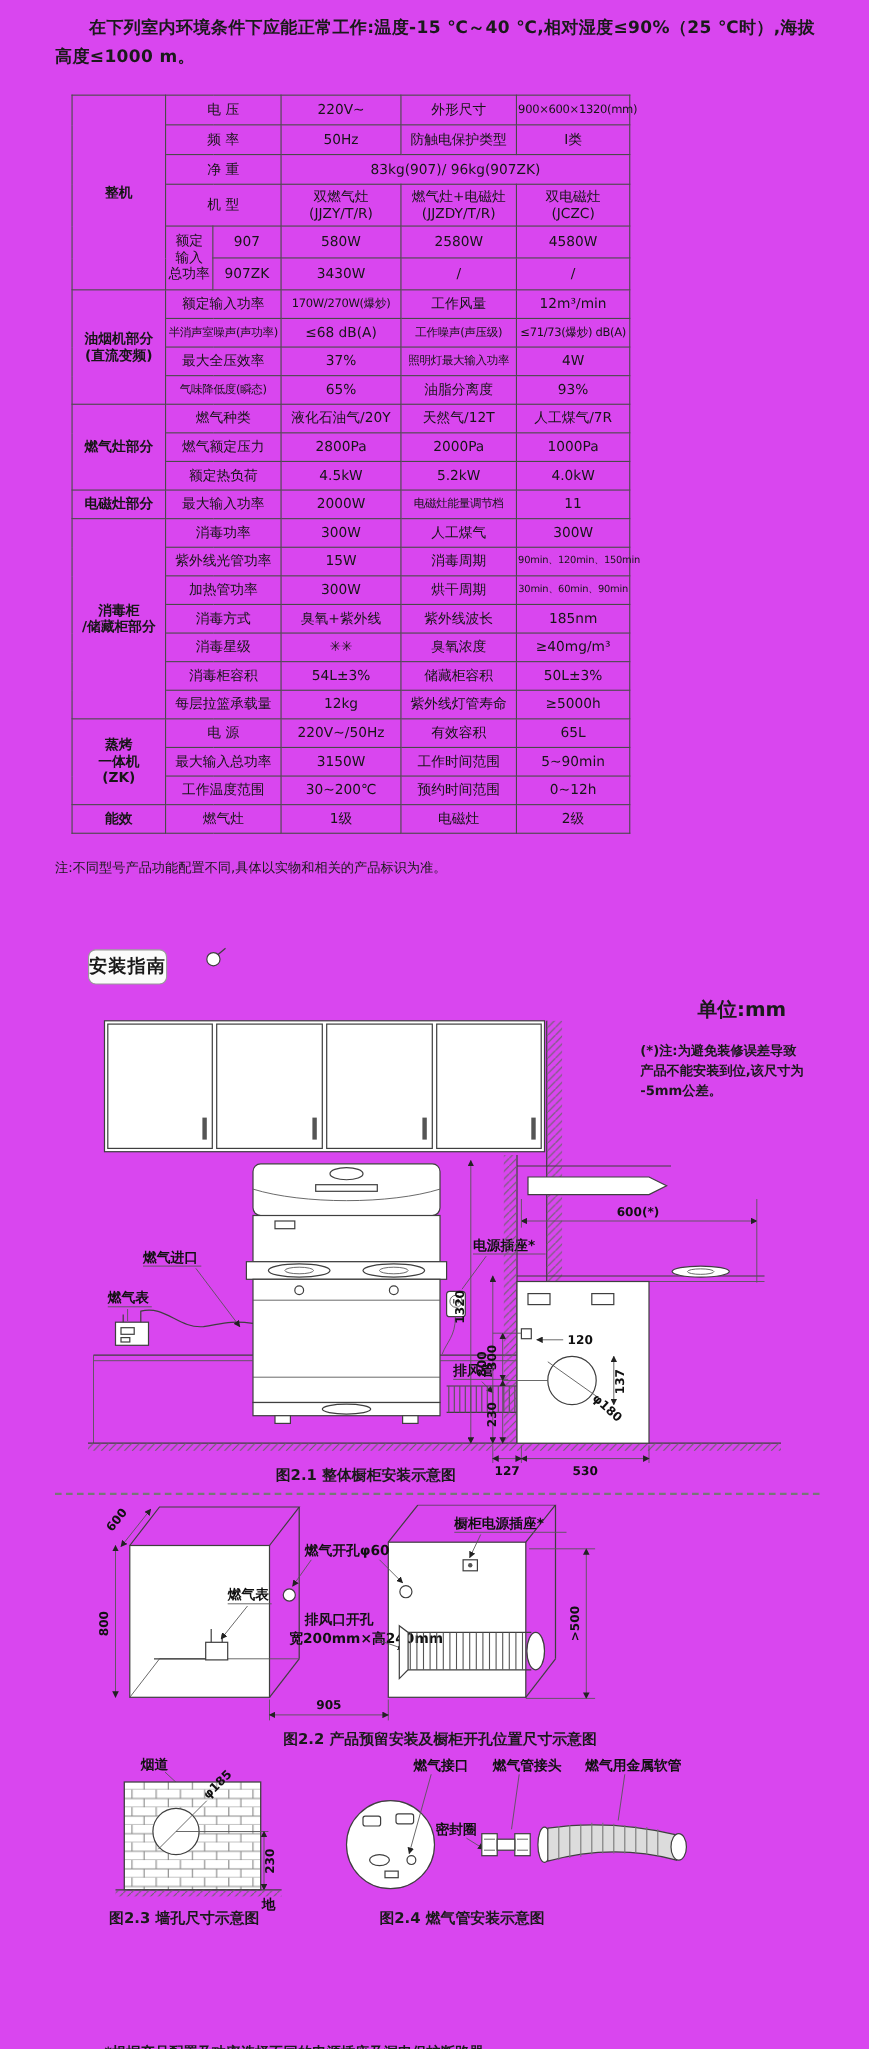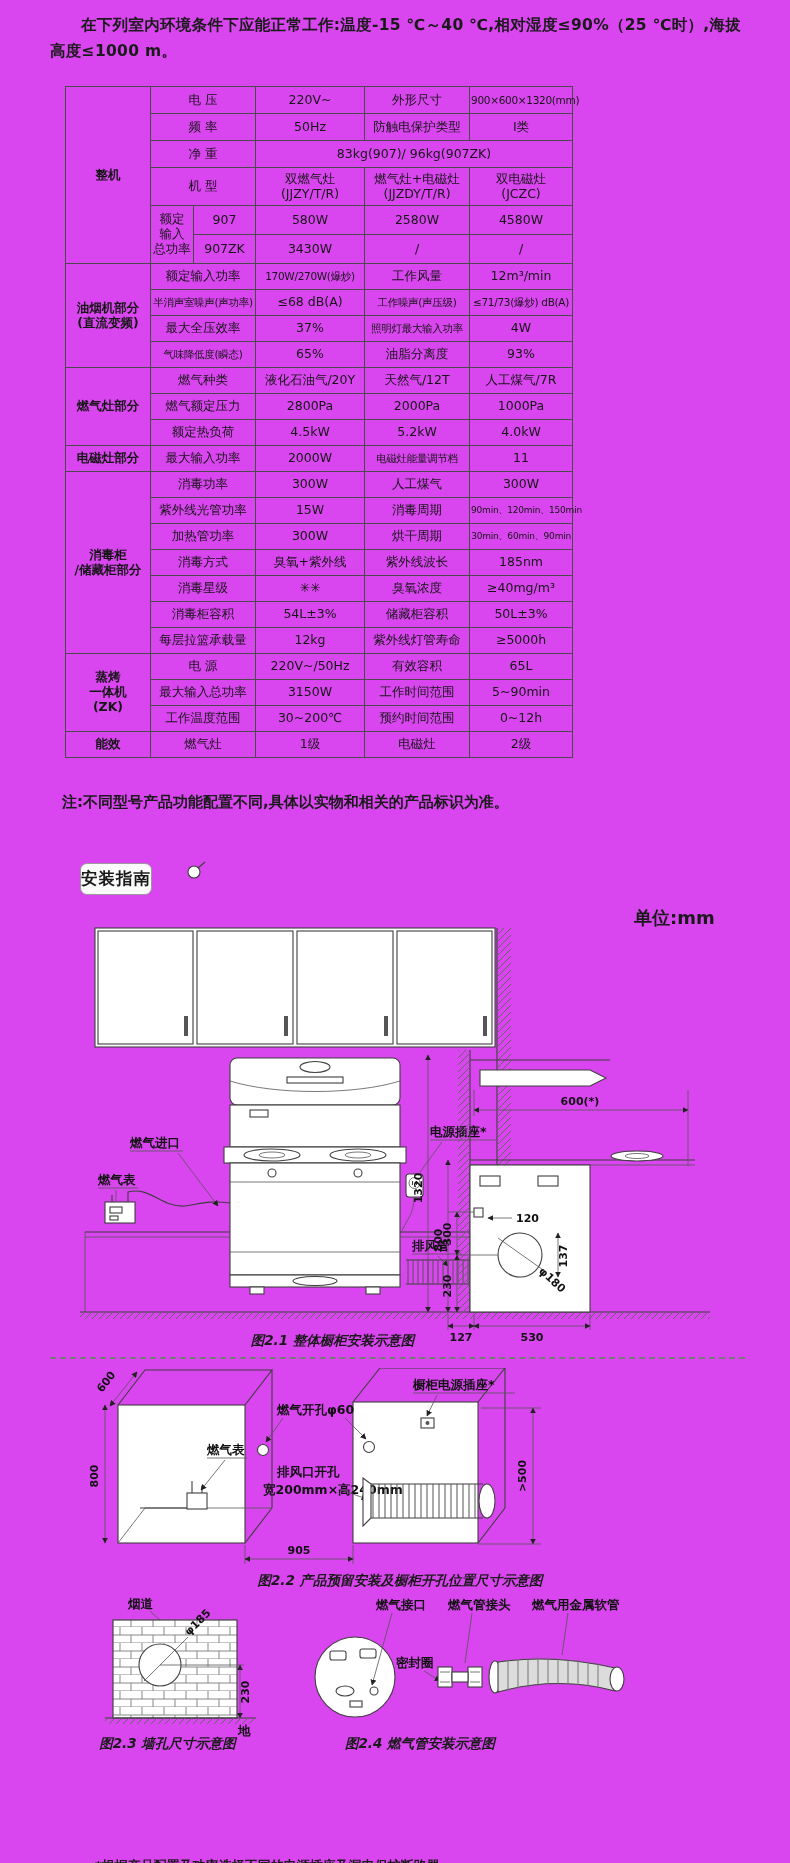--- a/index.html
+++ b/index.html
@@ -9,29 +9,29 @@
          line-height:1.7;text-indent:2em;margin:0;letter-spacing:.3px;}
   table.spec{position:absolute;left:65px;top:86px;width:507px;border-collapse:collapse;
              table-layout:fixed;border:1.5px solid #3f3f3f;}
   table.spec td{border:1px solid #4a4a4a;text-align:center;vertical-align:middle;
                 font-size:12.5px;padding:0 1px;white-space:pre-line;line-height:1.18;color:#161616;}
   table.spec td.cat{font-weight:bold;font-size:12.5px;}
   table.spec td.lab{font-weight:normal;}
   table.spec td.sm{font-size:10.5px;letter-spacing:-.3px;}
   table.spec td.lab.sm{font-size:10.5px;}
   table.spec td.xs{font-size:9px;letter-spacing:-.2px;white-space:nowrap;text-align:right;}
-  .tnote{position:absolute;left:50px;top:781px;margin:12px;font-size:15px;font-weight:bold;}
+  .tnote{position:absolute;left:50px;top:781px;margin:0;font-size:12px;font-weight:normal;}
   .badge{position:absolute;left:80px;top:863px;border:1.5px solid #9a9a9a;border-radius:7px;
          background:#fbfbfb;padding:4px 0;font-size:16.5px;font-weight:bold;letter-spacing:1px;}
   .badge-icon{position:absolute;left:183px;top:858px;}
   .unit{position:absolute;left:634px;top:906px;font-size:18px;font-weight:bold;}
   .inote{position:absolute;left:582px;top:946px;width:168px;font-size:12px;font-weight:bold;
          line-height:1.5;white-space:pre-line;}
   .fig{position:absolute;}
-  .cap{position:absolute;font-size:13.5px;font-weight:bold;text-align:center;font-style:italic;}
+  .cap{position:absolute;font-size:13.5px;font-weight:bold;text-align:center;}
   .cap21{left:50px;top:1332px;width:565px;}
   .cap22{left:55px;top:1572px;width:690px;}
   .cap23{left:60px;top:1735px;width:215px;}
   .cap24{left:300px;top:1735px;width:240px;}
   .dash{position:absolute;left:50px;top:1357px;width:695px;border-top:2.5px dashed #777;}
   .footer{position:absolute;left:95px;top:1857px;margin:0;font-size:13px;font-weight:bold;}
   svg .ln{stroke:#3f3f3f;stroke-width:1.1;fill:none;}
   svg .lnthin{stroke:#555;stroke-width:.8;fill:none;}
   svg .fw{fill:#ffffff;stroke:#3f3f3f;stroke-width:1.1;}
   svg text{fill:#111;}
@@ -242,20 +242,23 @@
 
   <div class="badge">
     <span>安装指南</span>
   </div>
   <svg class="badge-icon" width="26" height="26">
     <circle cx="11" cy="14" r="6" class="fw"></circle>
     <line x1="15" y1="10" x2="22" y2="4" class="ln"></line>
   </svg>
 
   <div class="unit">单位:mm</div>
+  <div class="inote">(*)注:为避免装修误差导致
+产品不能安装到位,该尺寸为
+-5mm公差。</div>
 
   <svg class="fig" style="left:50px;top:920px" width="700" height="425" viewBox="0 0 700 425">
 
     <g>
       <rect x="45" y="8" width="400" height="119" class="fw"></rect>
       <rect x="48" y="11" width="95" height="113" class="fw"></rect>
       <rect x="147" y="11" width="96" height="113" class="fw"></rect>
       <rect x="247" y="11" width="96" height="113" class="fw"></rect>
       <rect x="347" y="11" width="95" height="113" class="fw"></rect>
       <rect x="134" y="96" width="4" height="20" fill="#555"></rect>

